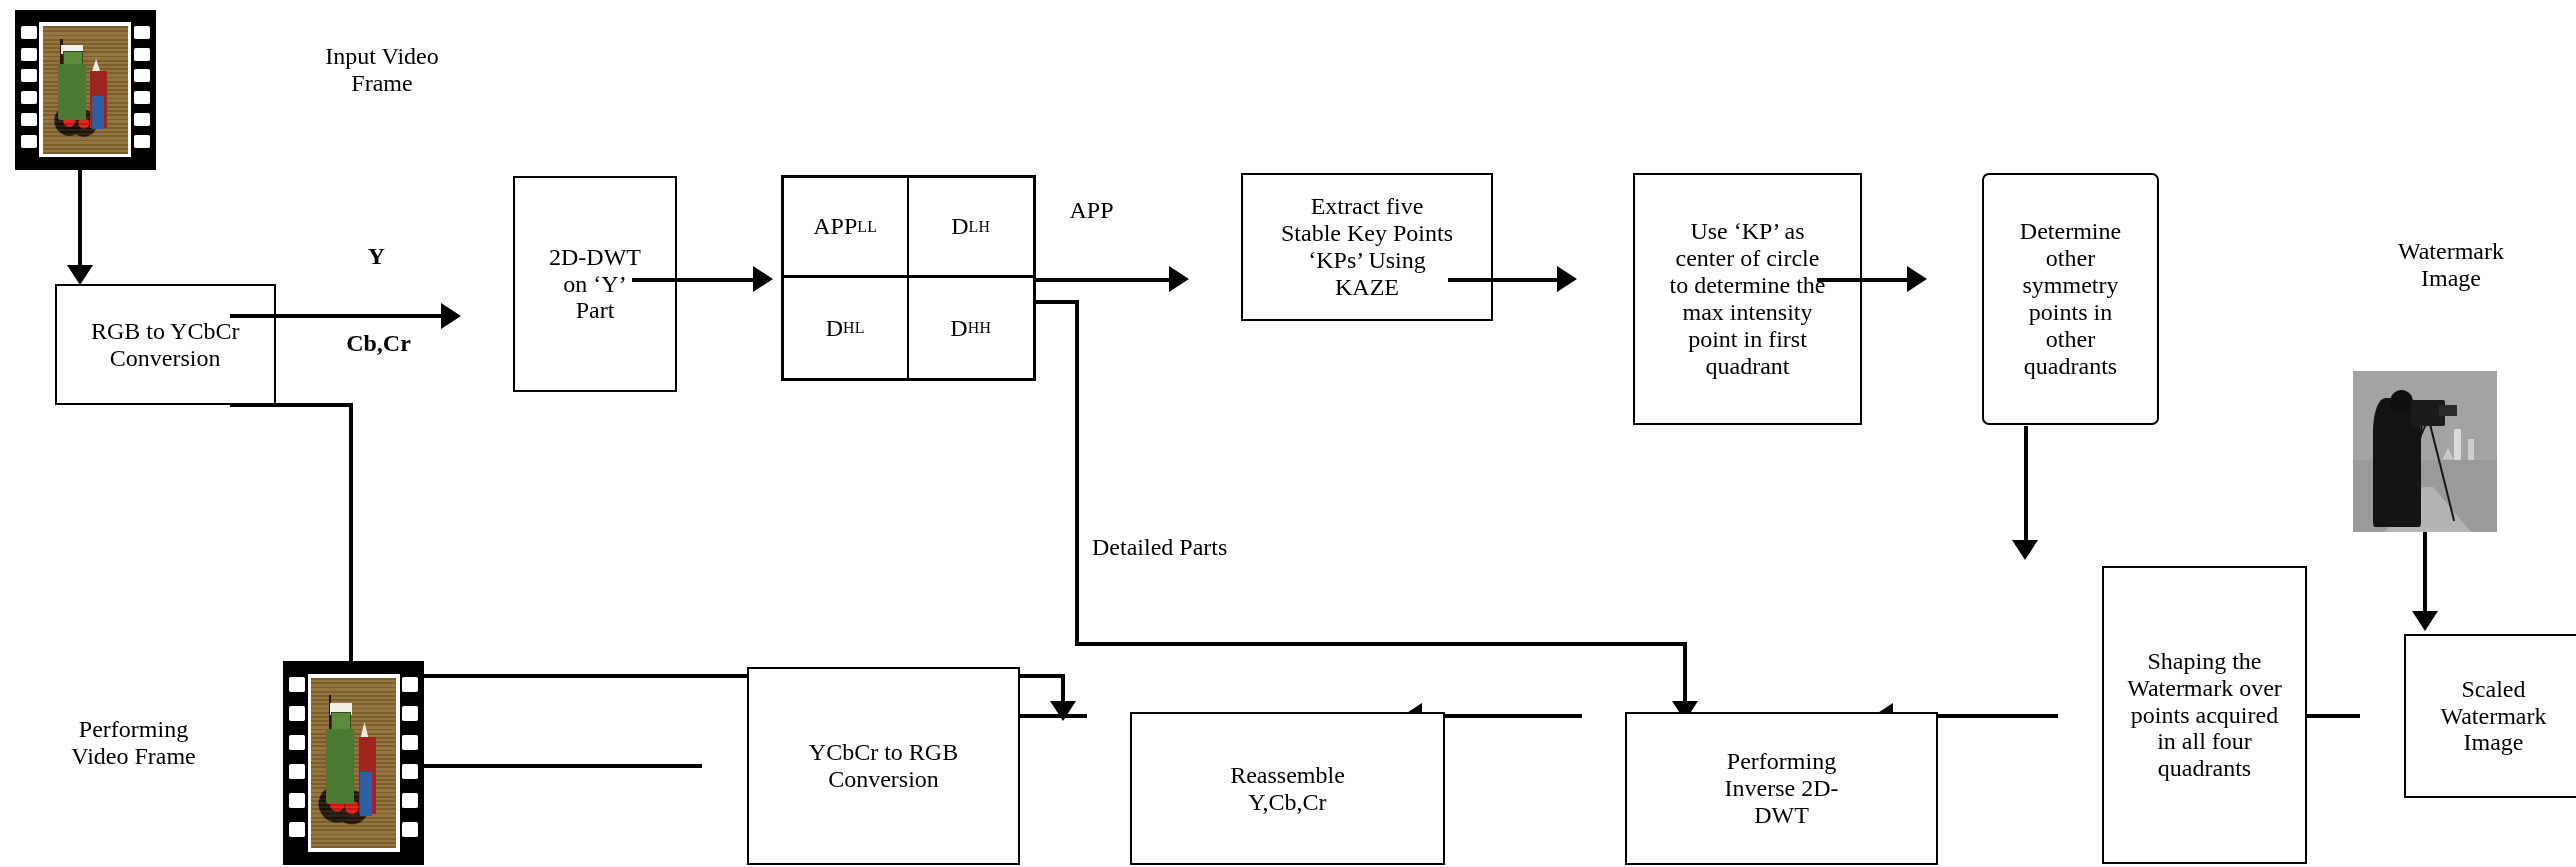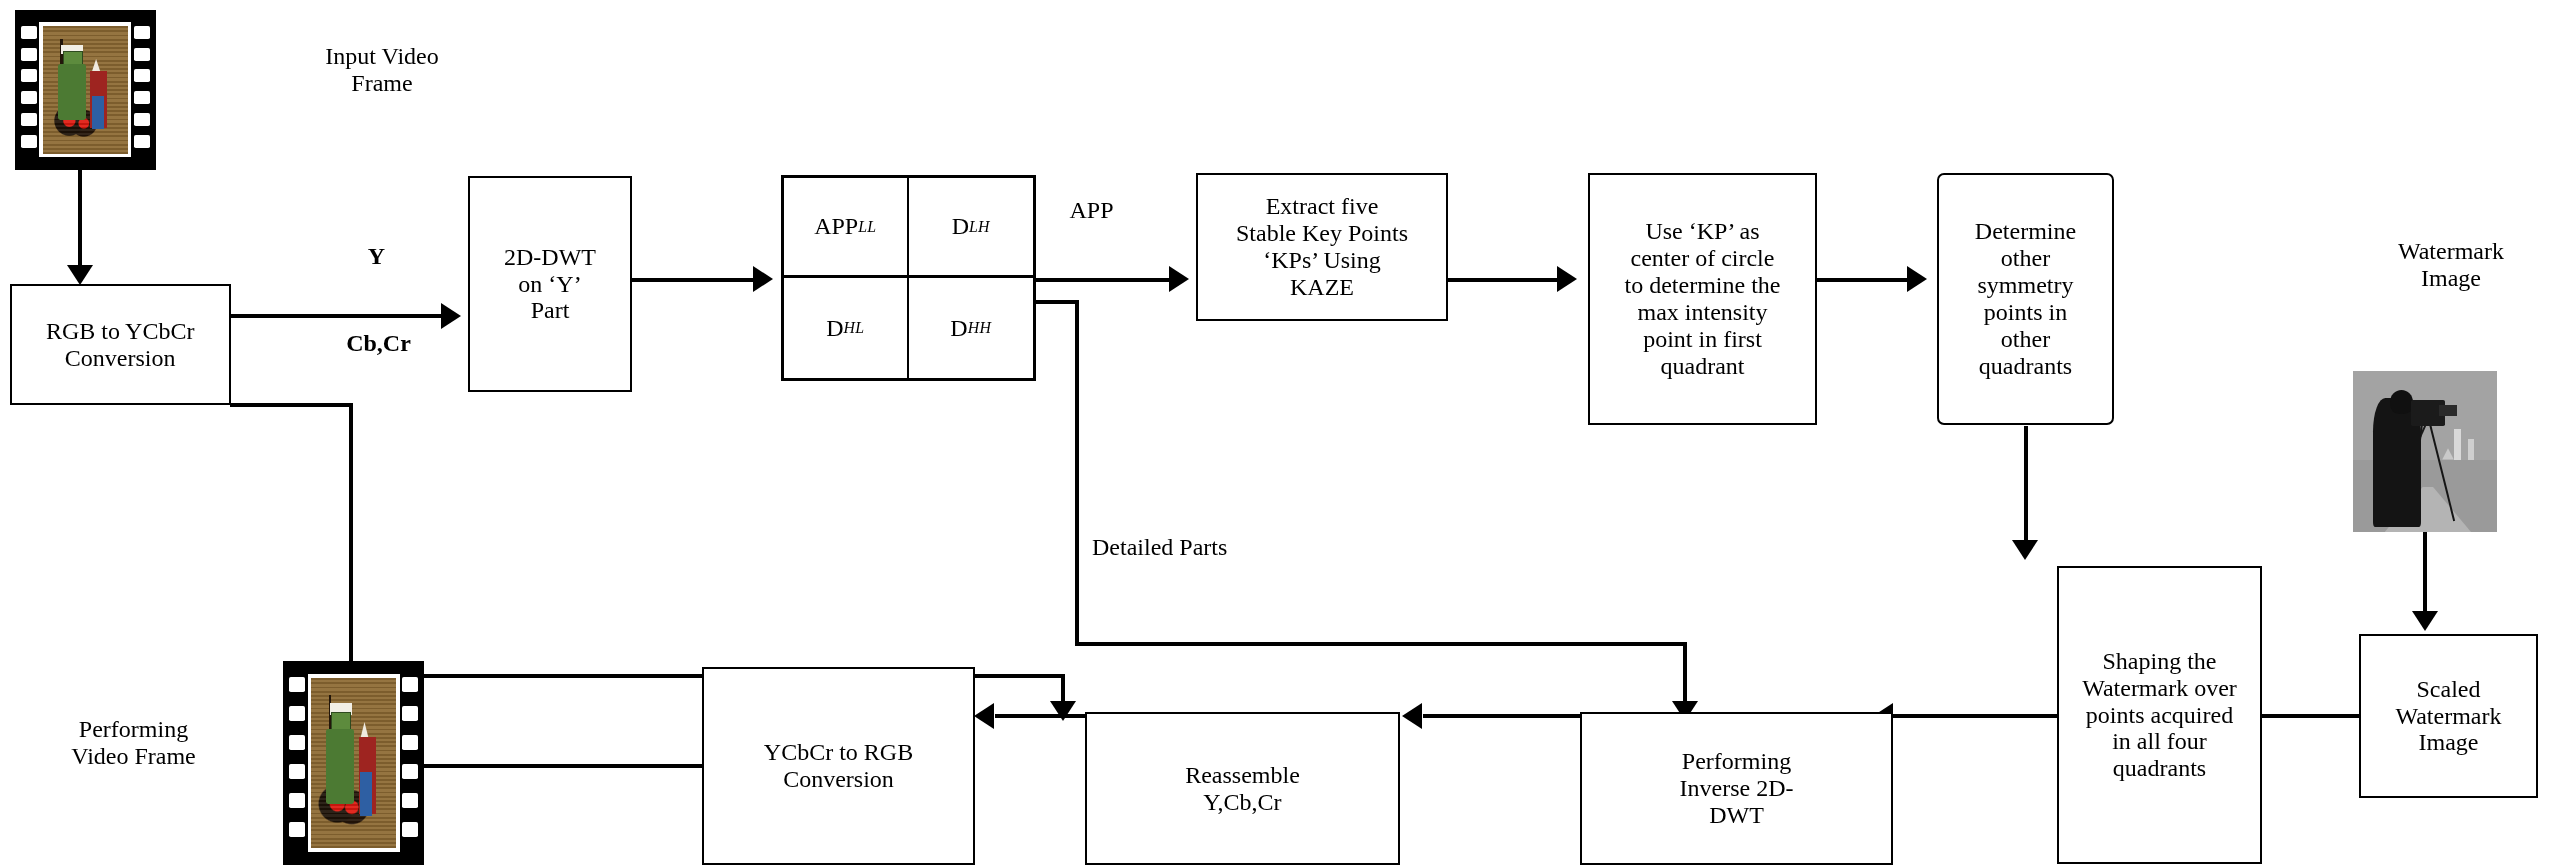--- a/index.html
+++ b/index.html
@@ -1,42 +1,42 @@
 <!DOCTYPE html>
 <html style="font-size:9.7px"><head>
 <meta charset="utf-8">
 <style>
   html,body{margin:0;padding:0;background:#ffffff;}
   body{font-family:"Liberation Serif","DejaVu Serif",serif;color:#000;}
   #canvas{position:relative;width:2576px;height:867px;background:#fff;overflow:hidden;}
 
   .box{position:absolute;box-sizing:border-box;border:2.4px solid #000;background:#fff;
        display:flex;align-items:center;justify-content:center;text-align:center;
-       line-height:1.12;font-size:24px;}
+       line-height:1.12;font-size:24px;margin-left:45px;}
   .box .txt{padding:0 6px;}
 
   .lbl{position:absolute;text-align:center;font-size:24px;line-height:1.12;}
   .lbl.b{font-weight:bold;}
 
   
   .h{position:absolute;height:3.6px;background:#000;}
   .v{position:absolute;width:3.6px;background:#000;}
   .ar{position:absolute;width:0;height:0;}
   .ar-r{border-top:13.3px solid transparent;border-bottom:13.3px solid transparent;border-left:20.6px solid #000;}
   .ar-l{border-top:13.3px solid transparent;border-bottom:13.3px solid transparent;border-right:20.6px solid #000;}
   .ar-d{border-left:13.3px solid transparent;border-right:13.3px solid transparent;border-top:20.6px solid #000;}
 
   
   .dwt{position:absolute;box-sizing:border-box;border:3px solid #000;background:#fff;
        display:grid;grid-template-columns:1fr 1fr;grid-template-rows:1fr 1fr;}
   .dwt .cell{display:flex;align-items:center;justify-content:center;font-size:24px;box-sizing:border-box;}
   .dwt .c0{border-right:2.4px solid #000;border-bottom:3px solid #000;}
   .dwt .c1{border-bottom:3px solid #000;}
   .dwt .c2{border-right:2.4px solid #000;}
-  .dwt sub{font-size:0.66em;vertical-align:-0.28em;letter-spacing:0.3px;font-style:italic;}
+  .dwt sub{font-size:0.66em;vertical-align:-0.28em;letter-spacing:0.3px;}
 
   
   .film{position:absolute;background:#000;box-sizing:border-box;
         display:flex;align-items:center;justify-content:center;}
   .perf{position:absolute;background:#fff;border-radius:1.8px;}
   .frame-img{position:relative;background:#fff;box-sizing:border-box;padding:3.6px;}
   .tractor{width:100%;height:100%;position:relative;overflow:hidden;
     background:
       radial-gradient(circle at 31% 74%, #e01a10 0 5%, rgba(0,0,0,0) 6%),
       radial-gradient(circle at 48% 76%, #e01a10 0 4.5%, rgba(0,0,0,0) 5.5%),

